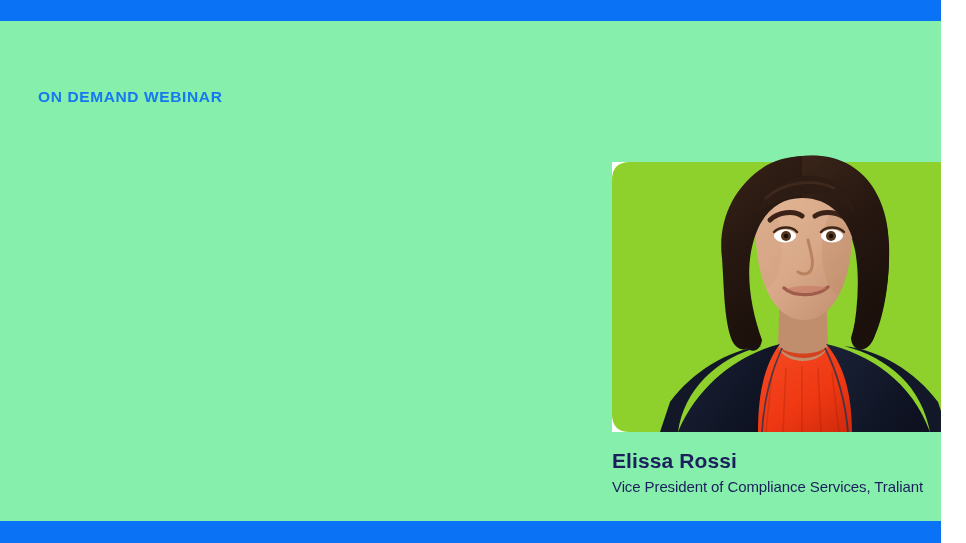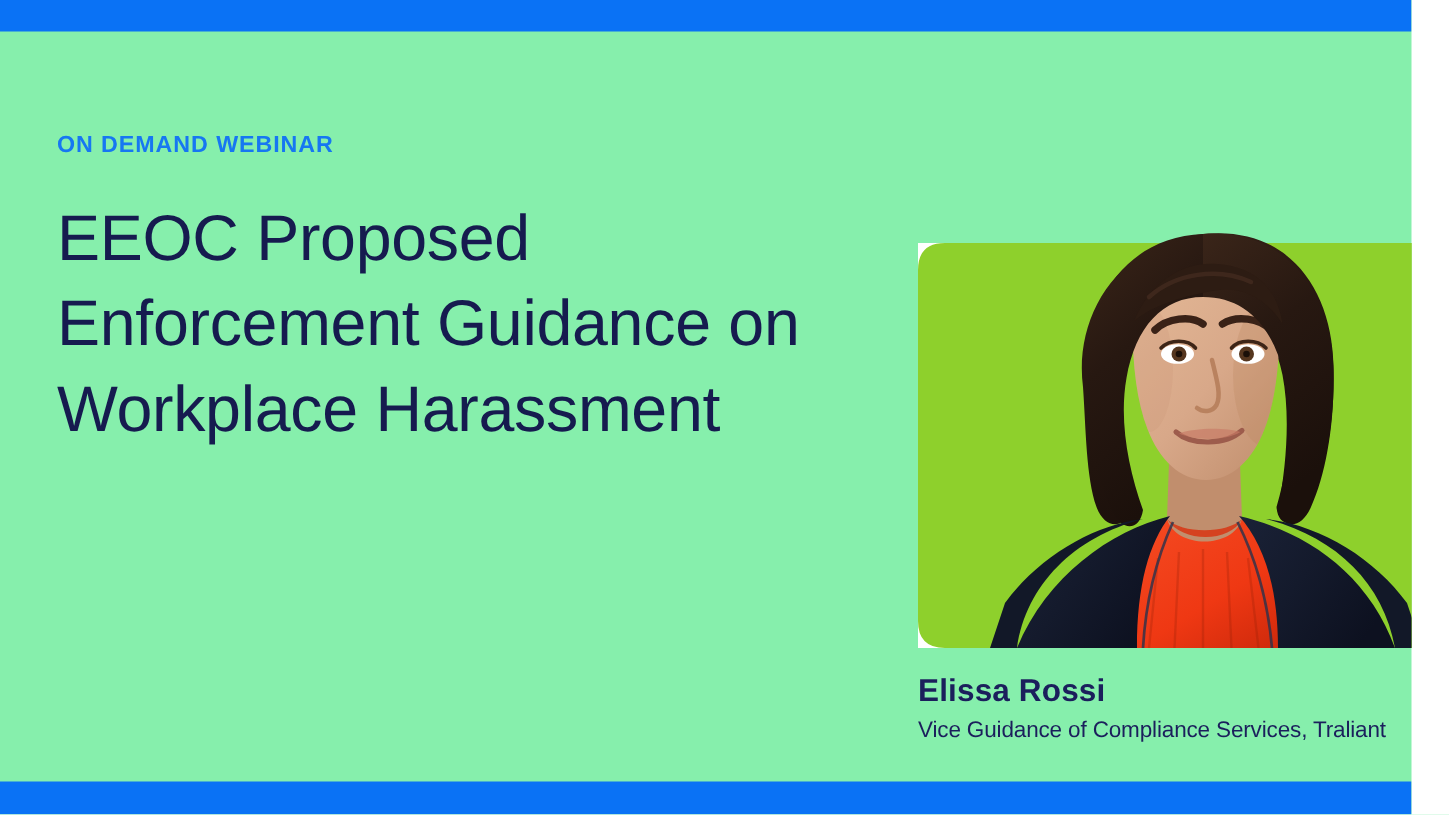--- a/index.html
+++ b/index.html
@@ -124,21 +124,20 @@
 </head>
 <body>
 
 <div class="promo-card">
 
   <div class="accent-bar accent-bar--top"></div>
 
   <div class="copy-block">
     <div class="eyebrow">ON DEMAND WEBINAR</div>
 
-    <h1 class="headline">EEOC Proposed Enforcement Guidance on Workplace Harassment</h1>
   </div>
 
   <div class="speaker">
 
     <div class="photo-frame">
 
       <svg class="portrait" viewBox="0 0 354 292" preserveAspectRatio="xMidYMid meet" xmlns="http://www.w3.org/2000/svg">
         <defs>
           <clipPath id="frameClip">
             <path d="M0 36 Q0 22 14 22 L340 22 Q354 22 354 36 L354 292 L0 292 Z"></path>
@@ -266,20 +265,20 @@
         <path d="M0 0 L354 0 L354 22 L340 22 Q354 22 354 36 L354 292 L0 292 L0 36
                  Q0 22 14 22 L0 22 Z" fill="none"></path>
         <path d="M0 22 L0 40 Q0 22 18 22 Z" fill="#ffffff"></path>
         <path d="M354 22 L354 40 Q354 22 336 22 Z" fill="#ffffff" opacity="0"></path>
         <path d="M0 292 L0 274 Q0 292 18 292 Z" fill="#ffffff"></path>
       </svg>
     </div>
 
     <div class="speaker-meta">
       <div class="speaker-name">Elissa Rossi</div>
-      <div class="speaker-title">Vice Guidance of Compliance Services, Traliant</div>
+      <div class="speaker-title">Vice President of Compliance Services, Traliant</div>
     </div>
 
   </div>
 
   <div class="accent-bar accent-bar--bottom"></div>
 
 </div>
 
 </body></html>

